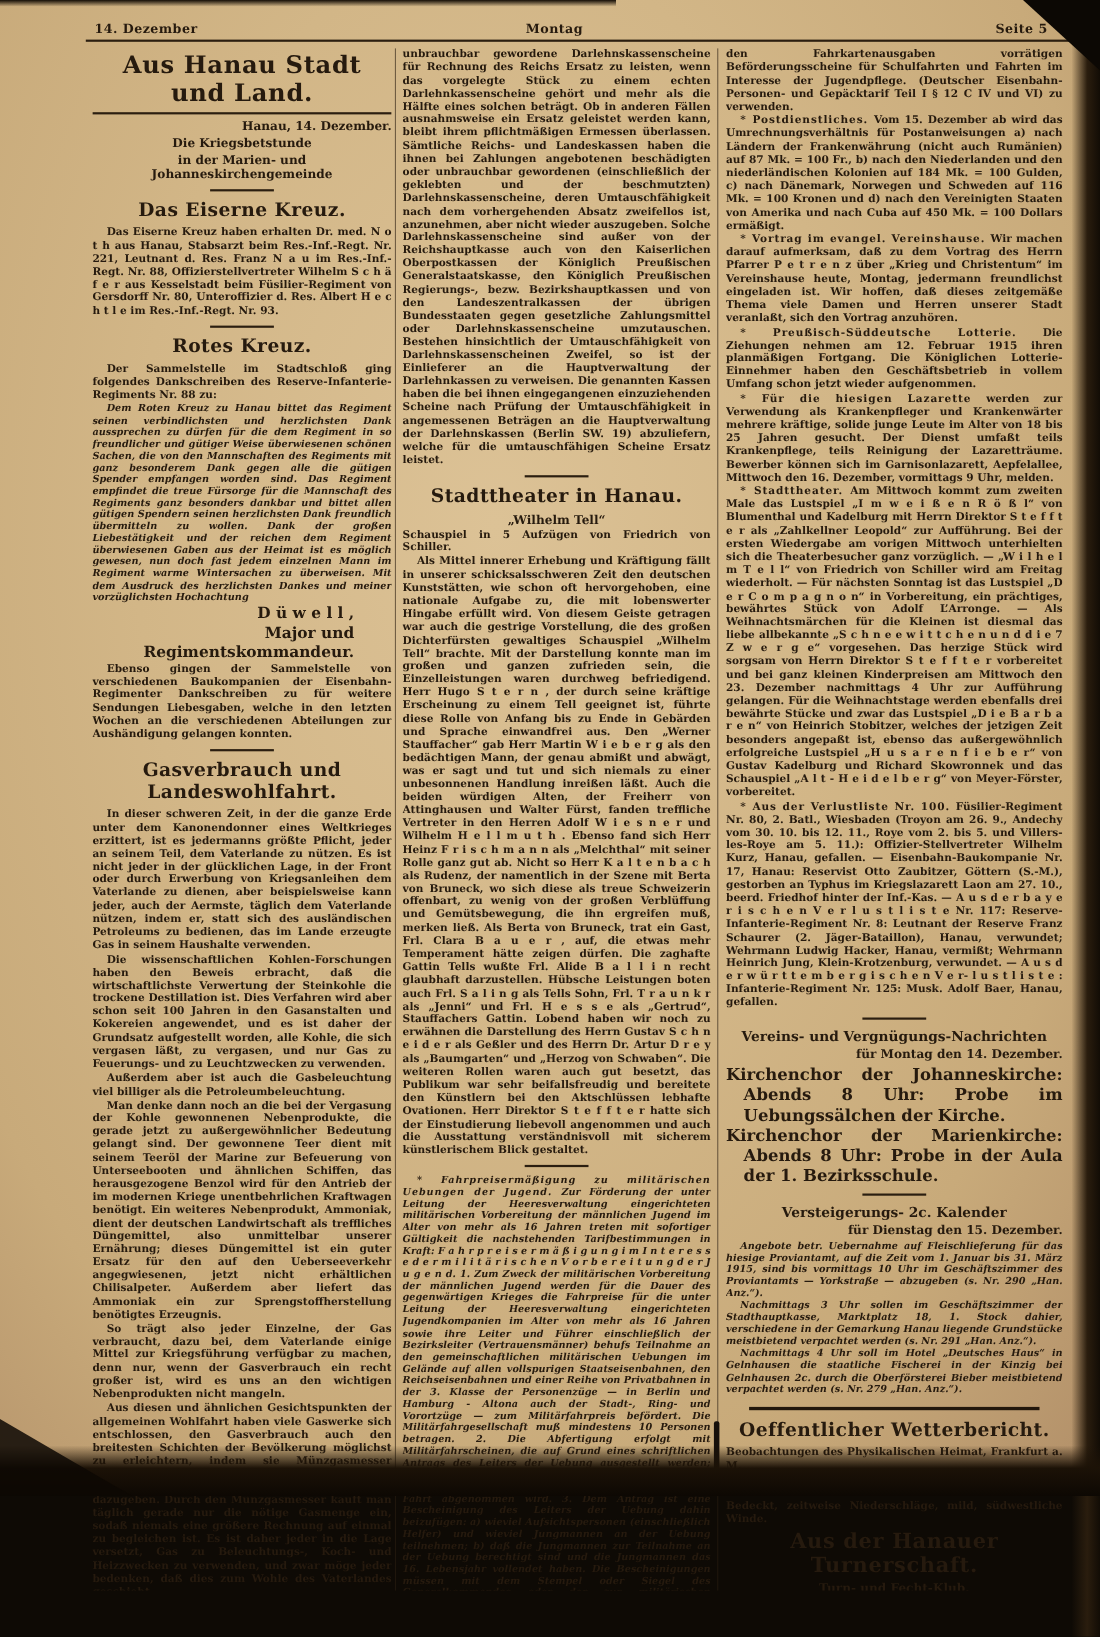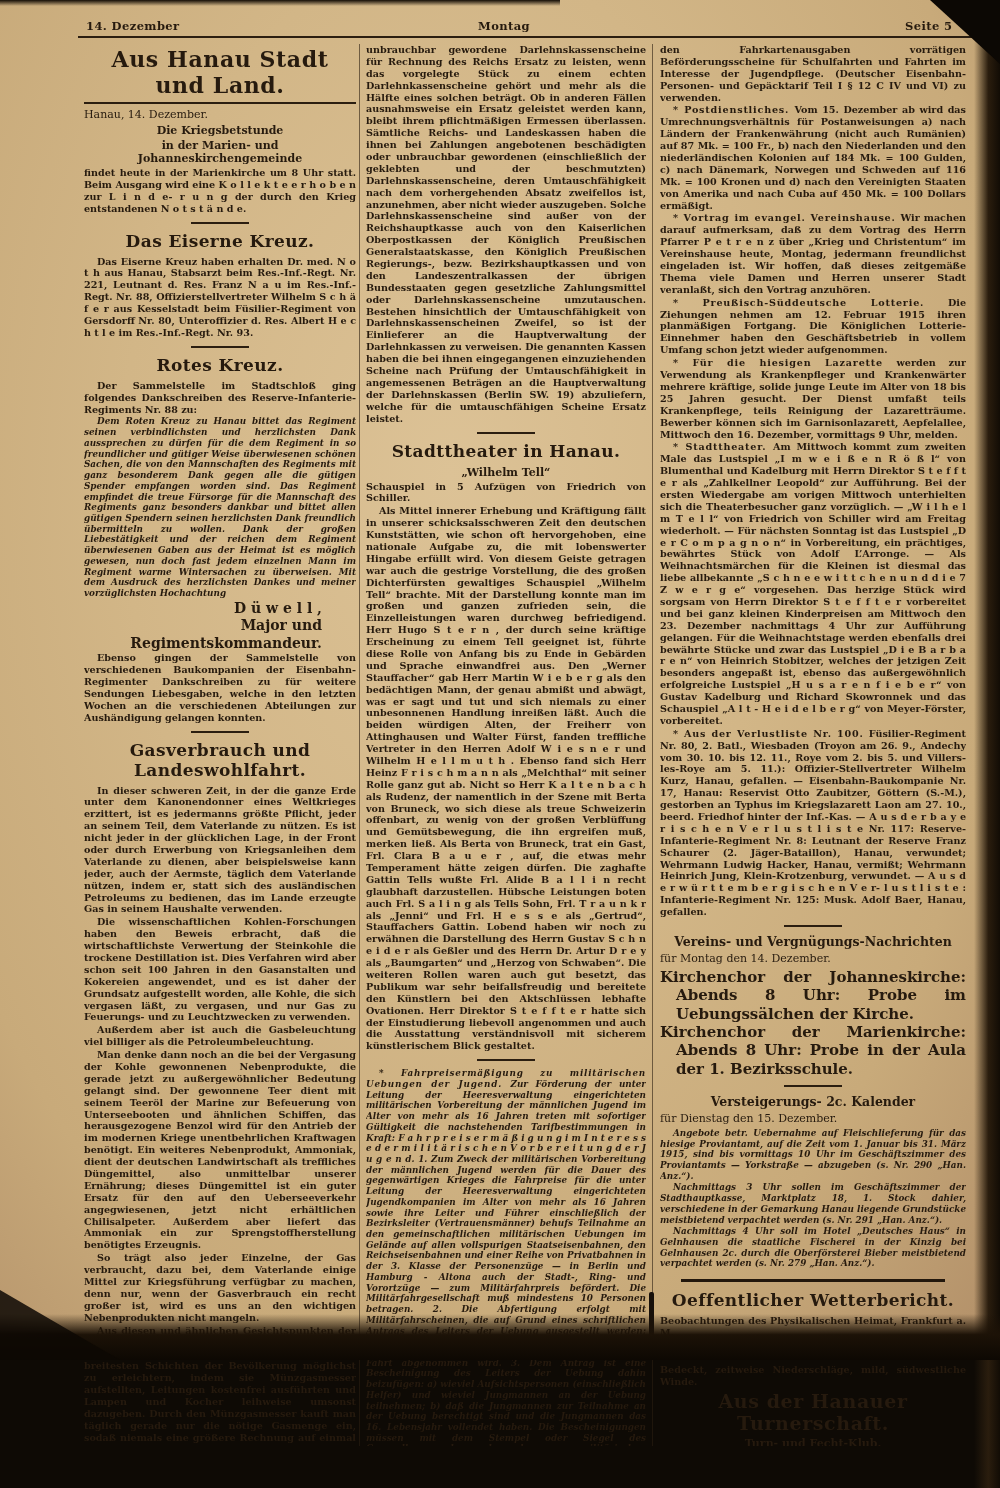--- a/index.html
+++ b/index.html
@@ -21,21 +21,21 @@
   .top-rule{position:absolute;left:78px;width:898px;top:36px;height:2px;background:#2b1e10;}
   
   .col{position:absolute;top:44px;height:1402px;overflow:hidden;}
   .vrule{position:absolute;top:44px;height:1402px;width:1.2px;background:rgba(43,30,16,.6);}
   
   .h1{font-size:19px;font-weight:700;text-align:center;letter-spacing:.6px;margin:2px 0 3px 0;}
   .h1u{font-size:22px;font-weight:700;text-align:center;letter-spacing:.6px;margin:2px 0 4px 0;border-bottom:2px solid #2b1e10;padding-bottom:4px;}
   .h2{font-size:17px;font-weight:700;text-align:center;letter-spacing:.4px;margin:7px 0 5px 0;}
   .h3{font-size:12.5px;font-weight:700;text-align:center;margin:6px 0 3px 0;}
   .sub{font-size:11px;font-weight:700;text-align:center;margin:1px 0 2px 0;}
-  .dateline{font-size:11px;font-weight:400;text-align:left;margin:1px 0 3px 0;}
+  .dateline{font-size:11px;font-weight:700;text-align:right;margin:1px 0 3px 0;}
   .p,.pb,.pi{font-size:9.6px;line-height:1.24;text-align:justify;font-weight:700;margin:0 0 1px 0;}
   .pi{text-indent:13px;}
   .pb{font-weight:700;}
   .small{font-size:8.8px;line-height:1.22;font-style:italic;}
   .entry{font-size:15px;line-height:1.22;font-weight:700;text-align:justify;padding-left:16px;text-indent:-16px;margin:0;}
   .sig{font-size:14px;font-weight:700;text-align:right;padding-right:34px;line-height:1.25;}
   .lead{font-weight:700;letter-spacing:.8px;}
   .divider{width:58px;height:2px;background:#2b1e10;margin:7px auto 7px auto;}
   .rulewide{width:86%;height:2.5px;background:#22170c;margin:10px auto 8px auto;}
   
@@ -57,21 +57,20 @@
   <span class="hdr hdr-date">14. Dezember</span>
   <span class="hdr hdr-day">Montag</span>
   <span class="hdr hdr-page">Seite 5</span>
   <div class="top-rule"></div>
 
   <div class="col" style="left:84px;width:272px;">
       <div class="h1u">Aus Hanau Stadt und Land.</div>
       <div class="dateline">Hanau, 14. Dezember.</div>
       <div class="sub">Die Kriegsbetstunde</div>
       <div class="sub">in der Marien- und Johanneskirchengemeinde</div>
-      <div class="p">findet heute in der Marienkirche um 8 Uhr statt. Beim Ausgang wird eine K o l l e k t e  e r h o b e n  zur L i n d e- r u n g der durch den Krieg entstandenen N o t s t ä n d e.</div>
       <div class="divider"></div>
       <div class="h2">Das Eiserne Kreuz.</div>
       <div class="pi">Das Eiserne Kreuz haben erhalten Dr. med. N o t h aus Hanau, Stabsarzt beim Res.-Inf.-Regt. Nr. 221, Leutnant d. Res. Franz N a u im Res.-Inf.-Regt. Nr. 88, Offizierstellvertreter Wilhelm S c h ä f e r aus Kesselstadt beim Füsilier-Regiment von Gersdorff Nr. 80, Unteroffizier d. Res. Albert H e c h t l e im Res.-Inf.-Regt. Nr. 93.</div>
       <div class="divider"></div>
       <div class="h2">Rotes Kreuz.</div>
       <div class="pi">Der Sammelstelle im Stadtschloß ging folgendes Dankschreiben des Reserve-Infanterie-Regiments Nr. 88 zu:</div>
       <div class="pi small">Dem Roten Kreuz zu Hanau bittet das Regiment seinen verbindlichsten und herzlichsten Dank aussprechen zu dürfen für die dem Regiment in so freundlicher und gütiger Weise überwiesenen schönen Sachen, die von den Mannschaften des Regiments mit ganz besonderem Dank gegen alle die gütigen Spender empfangen worden sind. Das Regiment empfindet die treue Fürsorge für die Mannschaft des Regiments ganz besonders dankbar und bittet allen gütigen Spendern seinen herzlichsten Dank freundlich übermitteln zu wollen. Dank der großen Liebestätigkeit und der reichen dem Regiment überwiesenen Gaben aus der Heimat ist es möglich gewesen, nun doch fast jedem einzelnen Mann im Regiment warme Wintersachen zu überweisen. Mit dem Ausdruck des herzlichsten Dankes und meiner vorzüglichsten Hochachtung</div>
       <div class="sig">D ü w e l l ,</div>
       <div class="sig">Major und Regimentskommandeur.</div>
       <div class="pi">Ebenso gingen der Sammelstelle von verschiedenen Baukompanien der Eisenbahn-Regimenter Dankschreiben zu für weitere Sendungen Liebesgaben, welche in den letzten Wochen an die verschiedenen Abteilungen zur Aushändigung gelangen konnten.</div>

